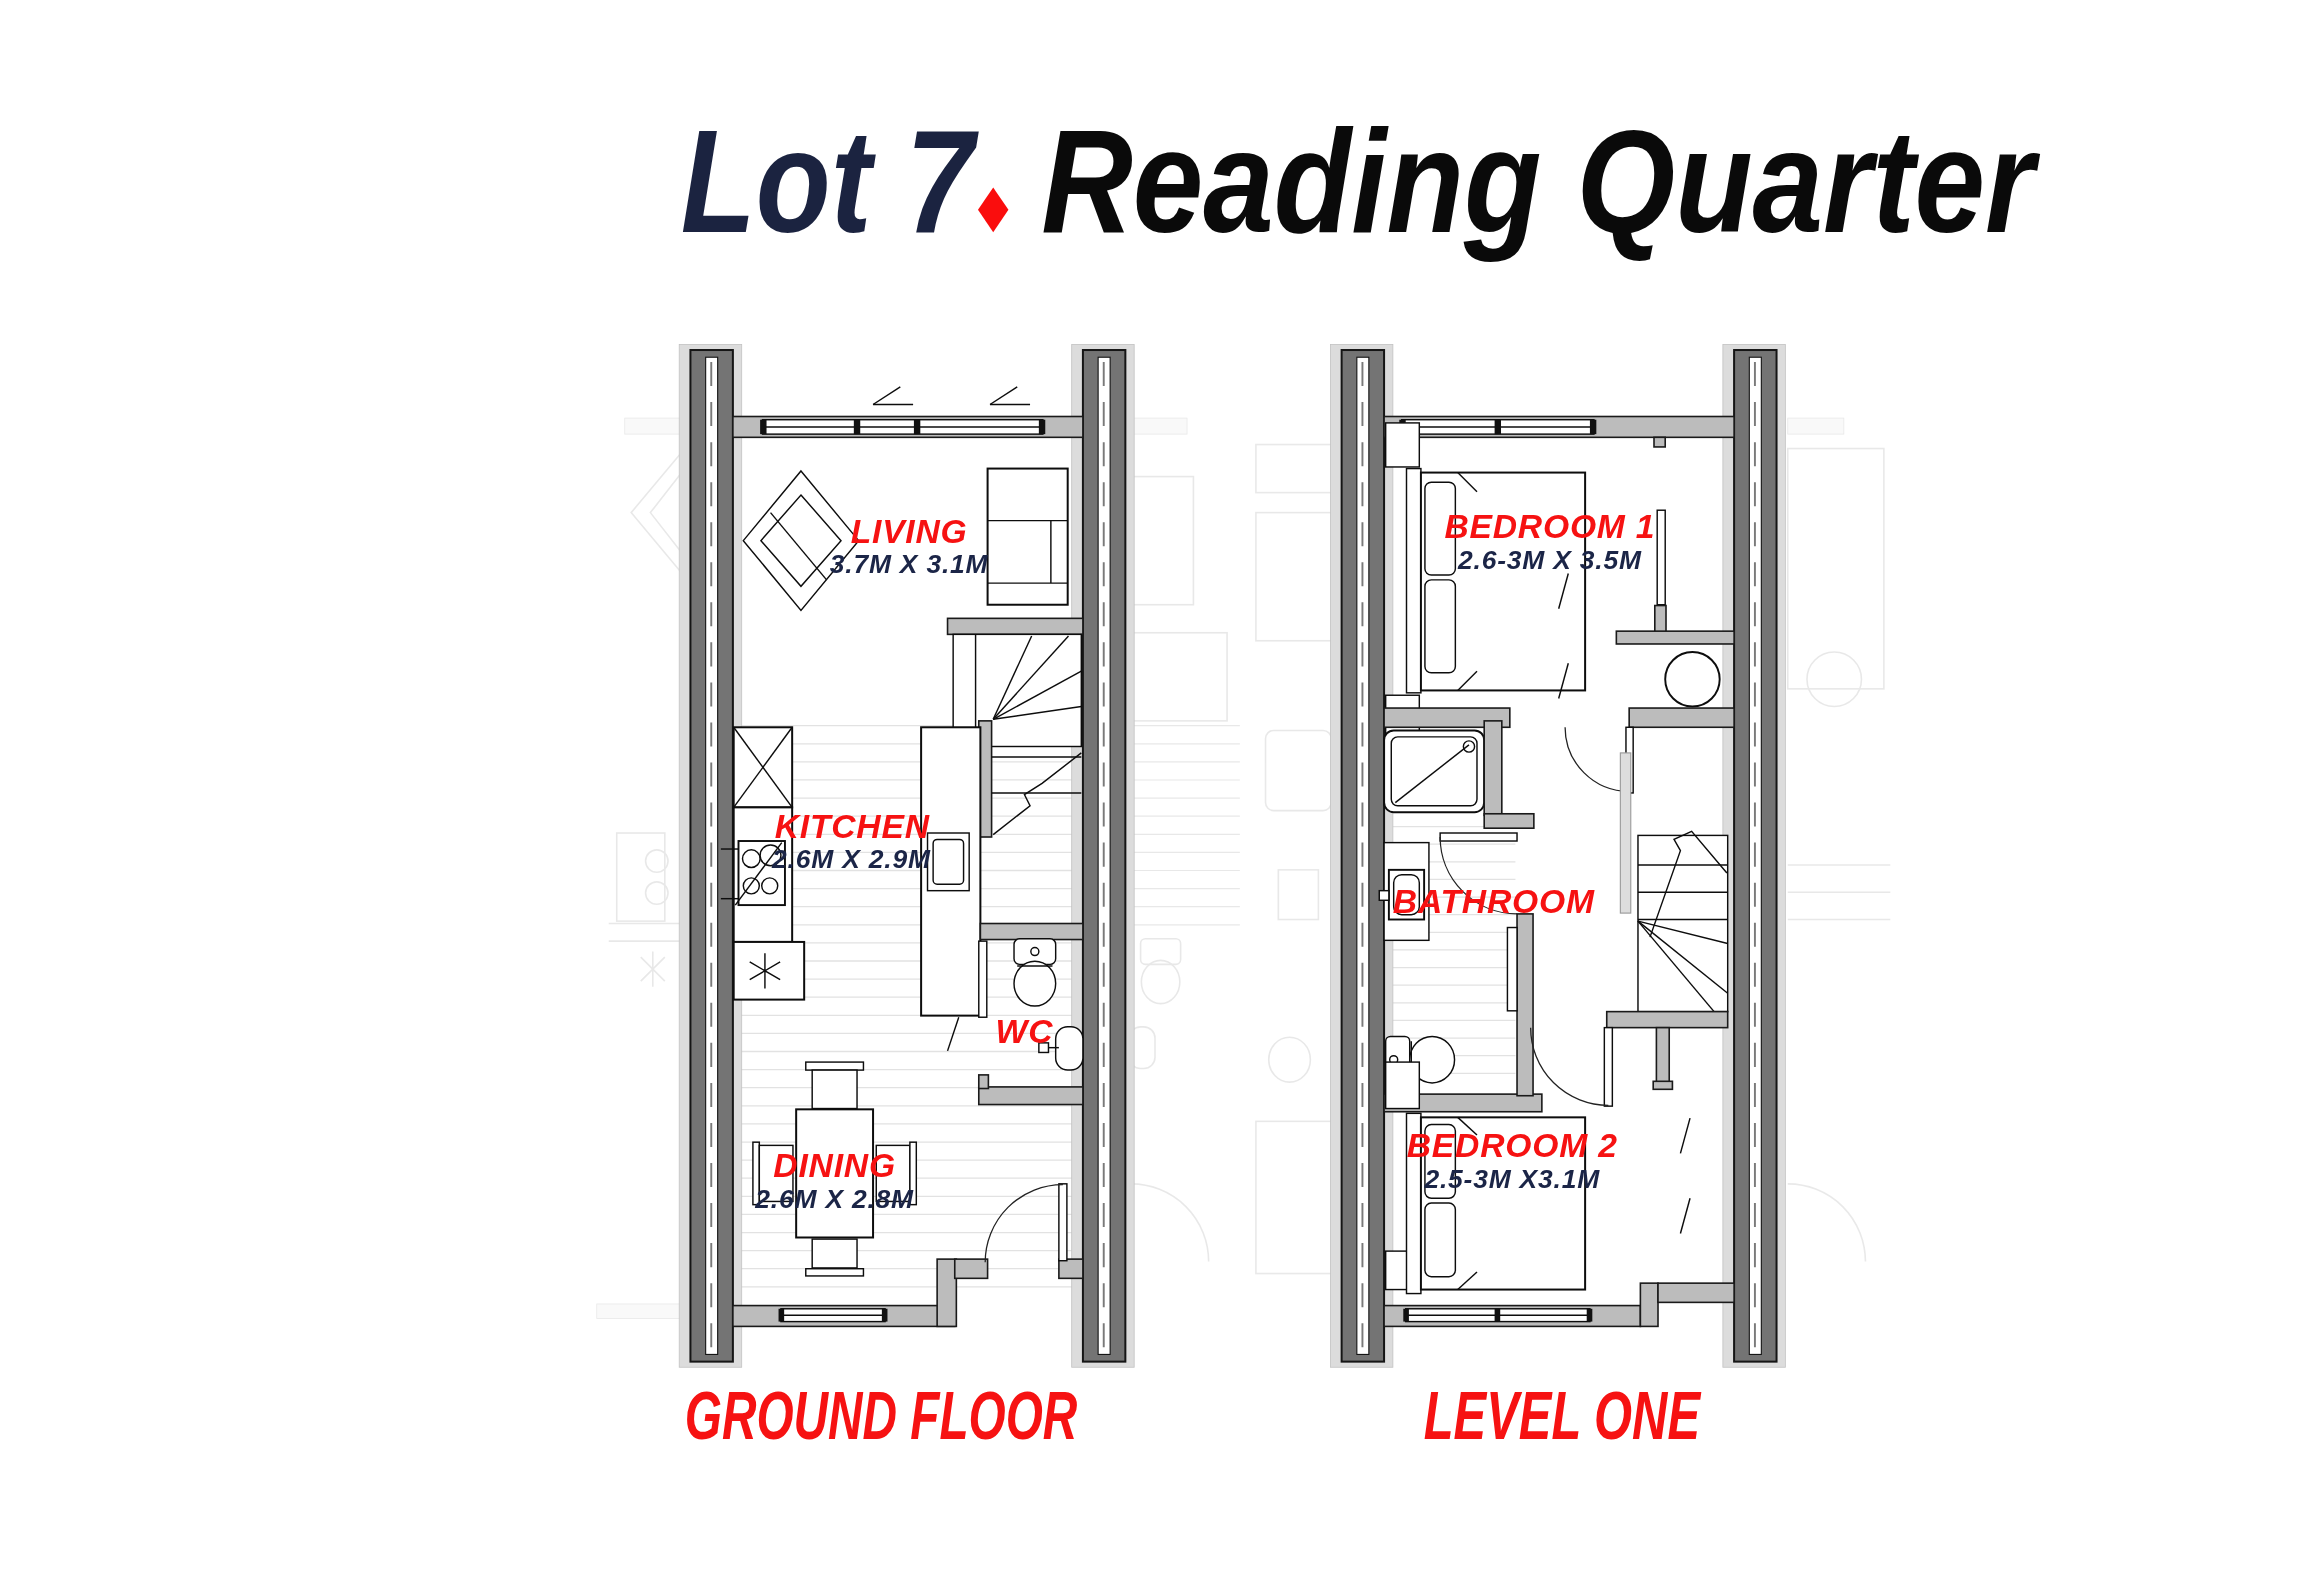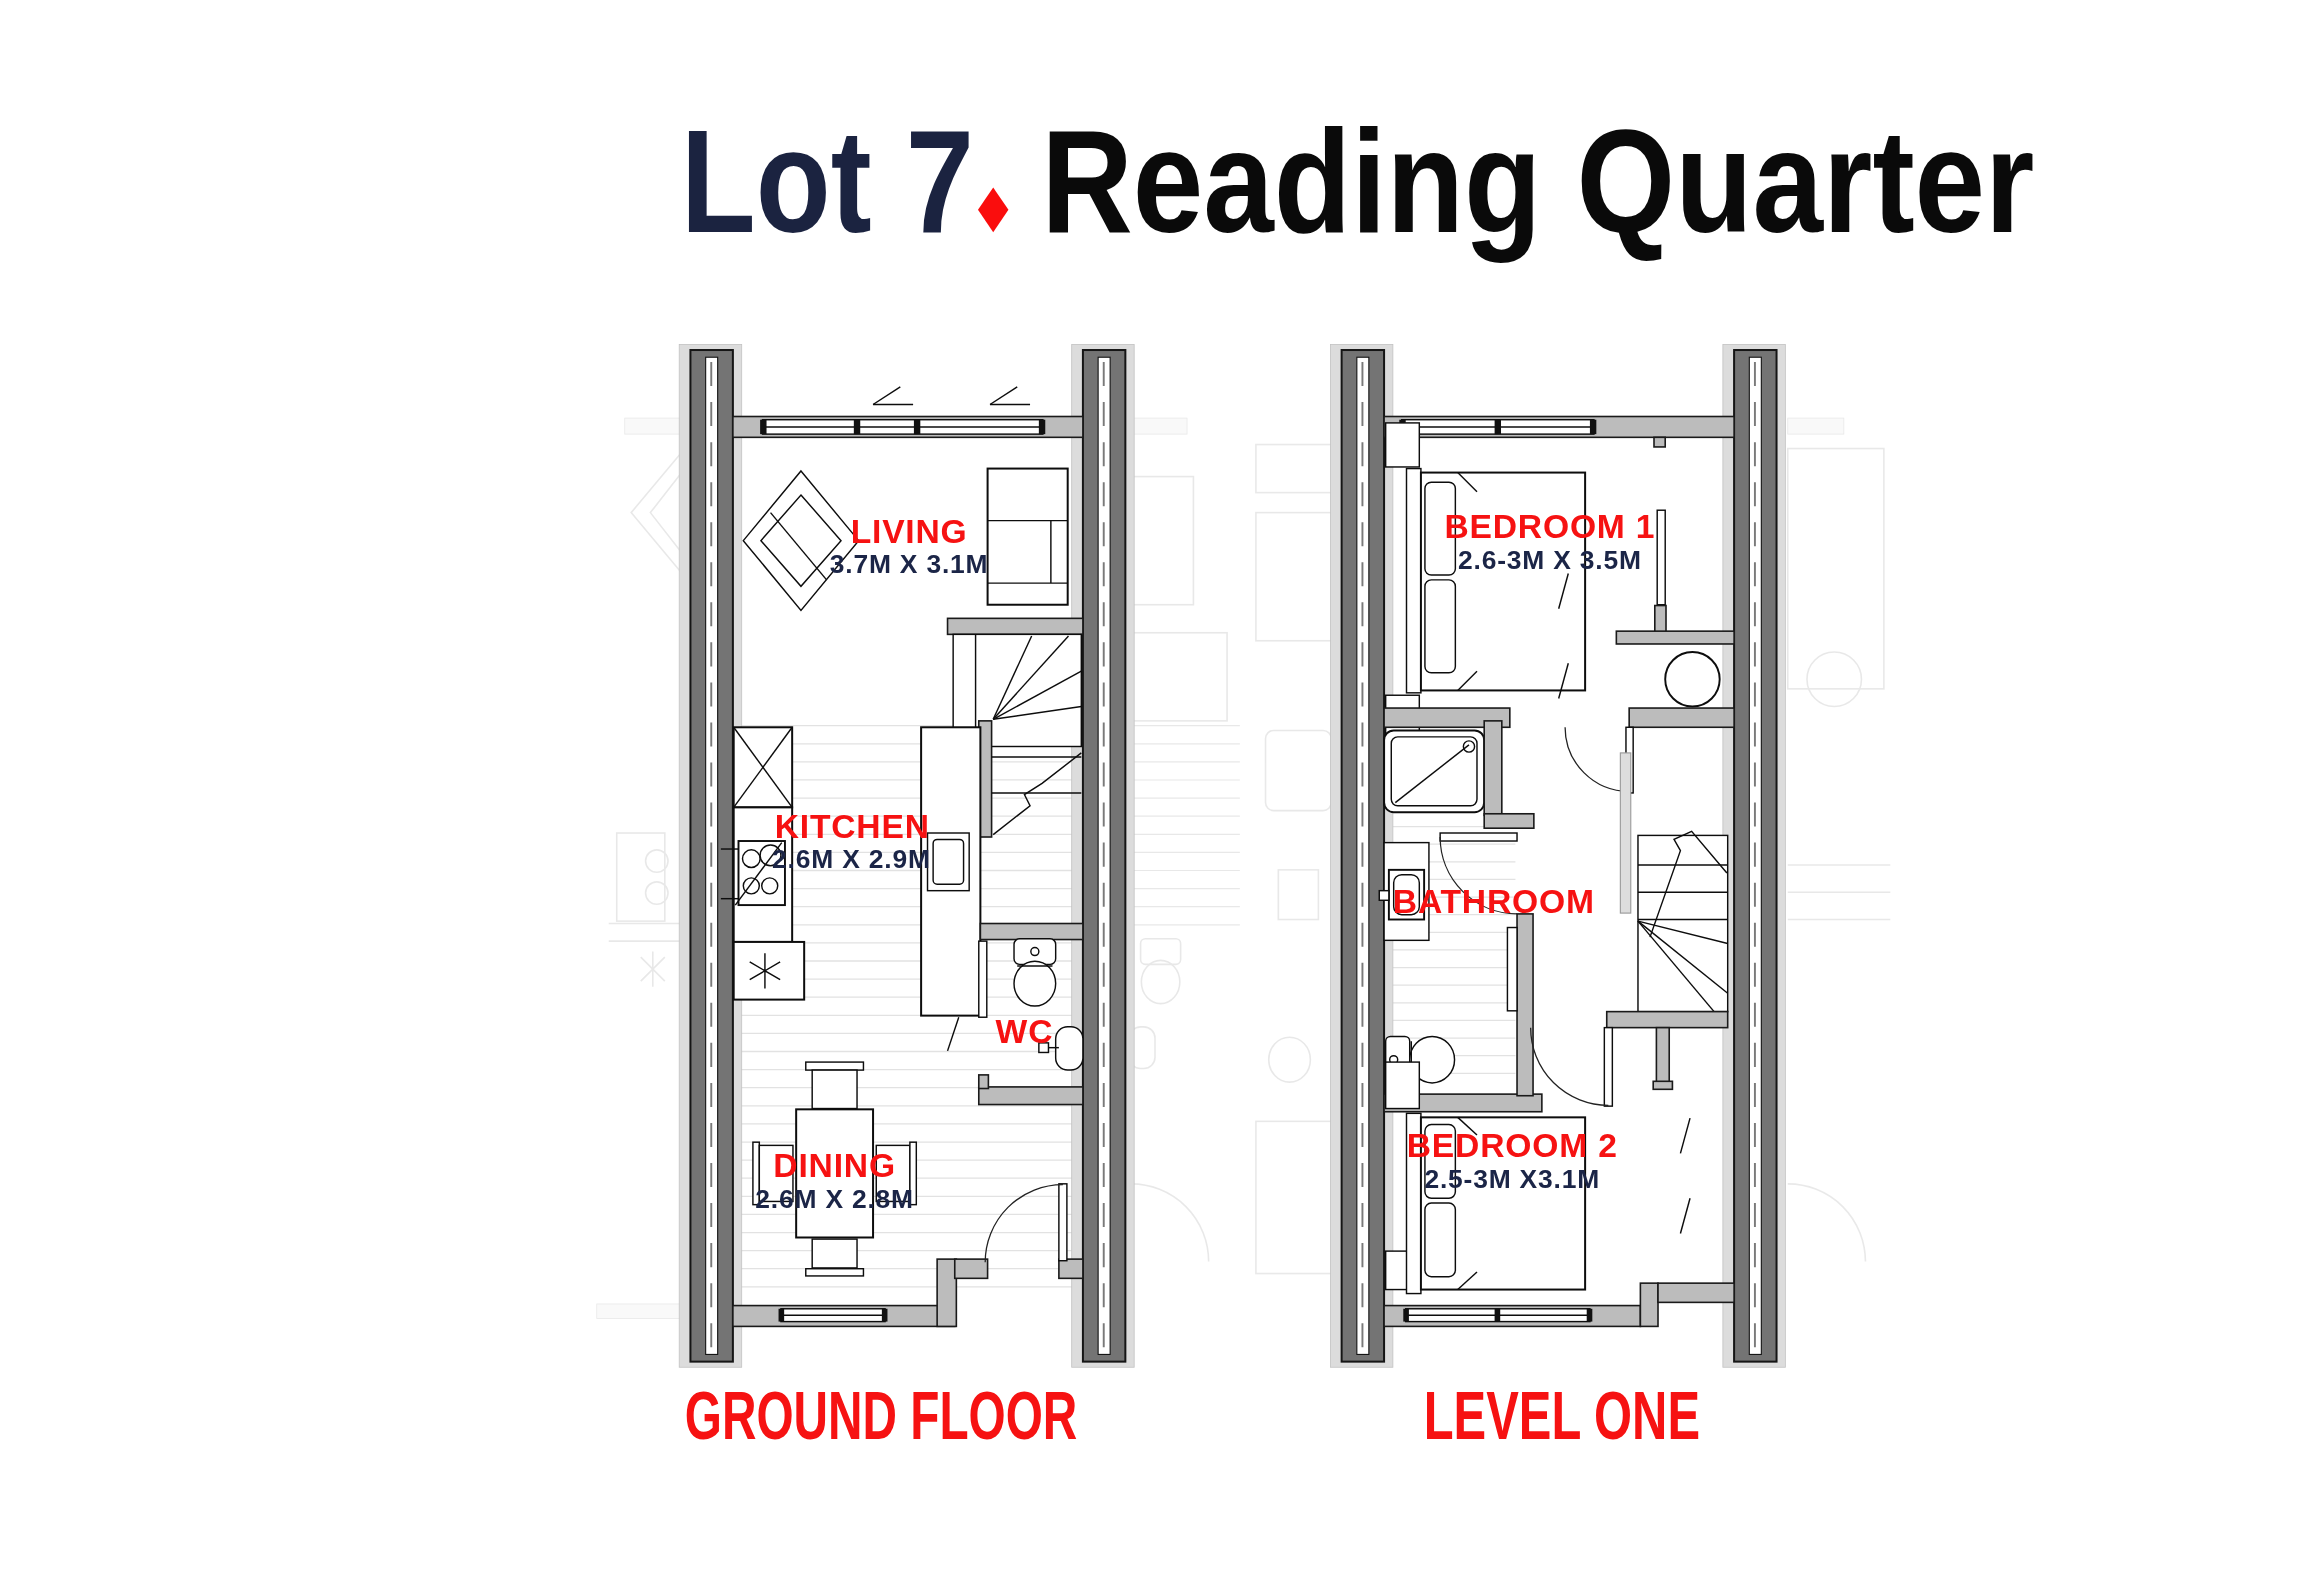--- a/index.html
+++ b/index.html
@@ -1,16 +1,16 @@
 <!DOCTYPE html>
 <html style="font-size:13px"><head>
 <meta charset="utf-8">
 <style>
   html,body{margin:0;padding:0;background:#ffffff;}
-  .sheet{width:100%;max-width:2319px;margin:0 auto;}
+  .sheet{width:100%;max-width:2319px;margin:0 auto;font-style:italic;}
   svg{display:block;width:100%;height:auto;font-family:"Liberation Sans",sans-serif;}
   .room-label{font-weight:bold;font-size:42px;letter-spacing:1px;}
   .room-dims{font-weight:bold;font-size:33px;letter-spacing:1px;}
   .floor-label{font-weight:bold;font-size:86px;}
   .title-text{font-weight:bold;font-size:182px;}
   .wall-dark{fill:#747474;stroke:#151515;stroke-width:2.5;}
   .wall-band{fill:#bcbcbc;stroke:#1a1a1a;stroke-width:2;}
   .casing{fill:#dcdcdc;stroke:#c2c2c2;stroke-width:1;}
   .fixture{fill:#ffffff;stroke:#0d0d0d;stroke-width:2.5;}
   .fixture-thin{fill:#ffffff;stroke:#0d0d0d;stroke-width:1.8;}

